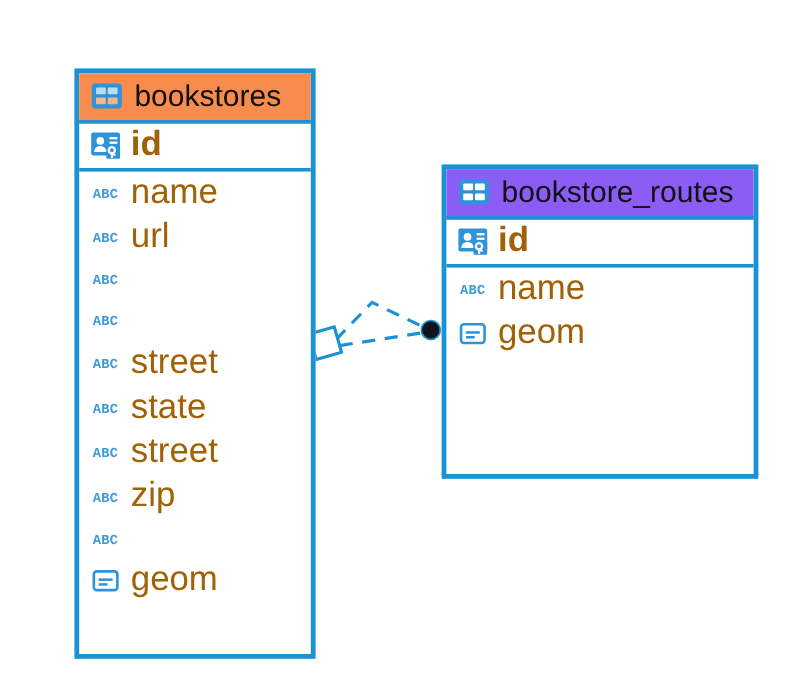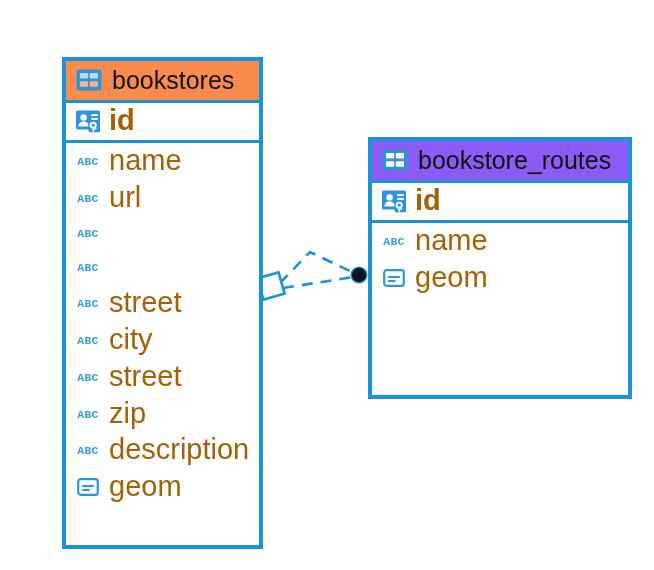--- a/index.html
+++ b/index.html
@@ -179,42 +179,41 @@
         <svg class="field-icon" viewBox="0 0 26 26">
           <text x="13" y="17" text-anchor="middle" font-family="'Liberation Mono', monospace" font-size="11.5" font-weight="bold" fill="#3e9bd6" letter-spacing="0.2">ABC</text>
         </svg>
         <span class="field-name">street</span>
       </div>
 
       <div class="field-row">
         <svg class="field-icon" viewBox="0 0 26 26">
           <text x="13" y="17" text-anchor="middle" font-family="'Liberation Mono', monospace" font-size="11.5" font-weight="bold" fill="#3e9bd6" letter-spacing="0.2">ABC</text>
         </svg>
-        <span class="field-name">city</span>
+        <span class="field-name">state</span>
       </div>
 
       <div class="field-row">
         <svg class="field-icon" viewBox="0 0 26 26">
           <text x="13" y="17" text-anchor="middle" font-family="'Liberation Mono', monospace" font-size="11.5" font-weight="bold" fill="#3e9bd6" letter-spacing="0.2">ABC</text>
         </svg>
         <span class="field-name">street</span>
       </div>
 
       <div class="field-row">
         <svg class="field-icon" viewBox="0 0 26 26">
           <text x="13" y="17" text-anchor="middle" font-family="'Liberation Mono', monospace" font-size="11.5" font-weight="bold" fill="#3e9bd6" letter-spacing="0.2">ABC</text>
         </svg>
         <span class="field-name">zip</span>
       </div>
 
       <div class="field-row">
         <svg class="field-icon" viewBox="0 0 26 26">
           <text x="13" y="17" text-anchor="middle" font-family="'Liberation Mono', monospace" font-size="11.5" font-weight="bold" fill="#3e9bd6" letter-spacing="0.2">ABC</text>
         </svg>
-        <span class="field-name">description</span>
       </div>
 
       <div class="field-row">
         <svg class="field-icon" viewBox="0 0 26 26">
           <rect x="3.2" y="5.2" width="19.6" height="15.6" rx="2.4" fill="#ffffff" stroke="#2f93d8" stroke-width="2.2"></rect>
           <rect x="7.2" y="11.0" width="11.6" height="2.1" fill="#2f93d8"></rect>
           <rect x="7.2" y="15.0" width="7.4" height="2.1" fill="#2f93d8"></rect>
         </svg>
         <span class="field-name">geom</span>
       </div>

